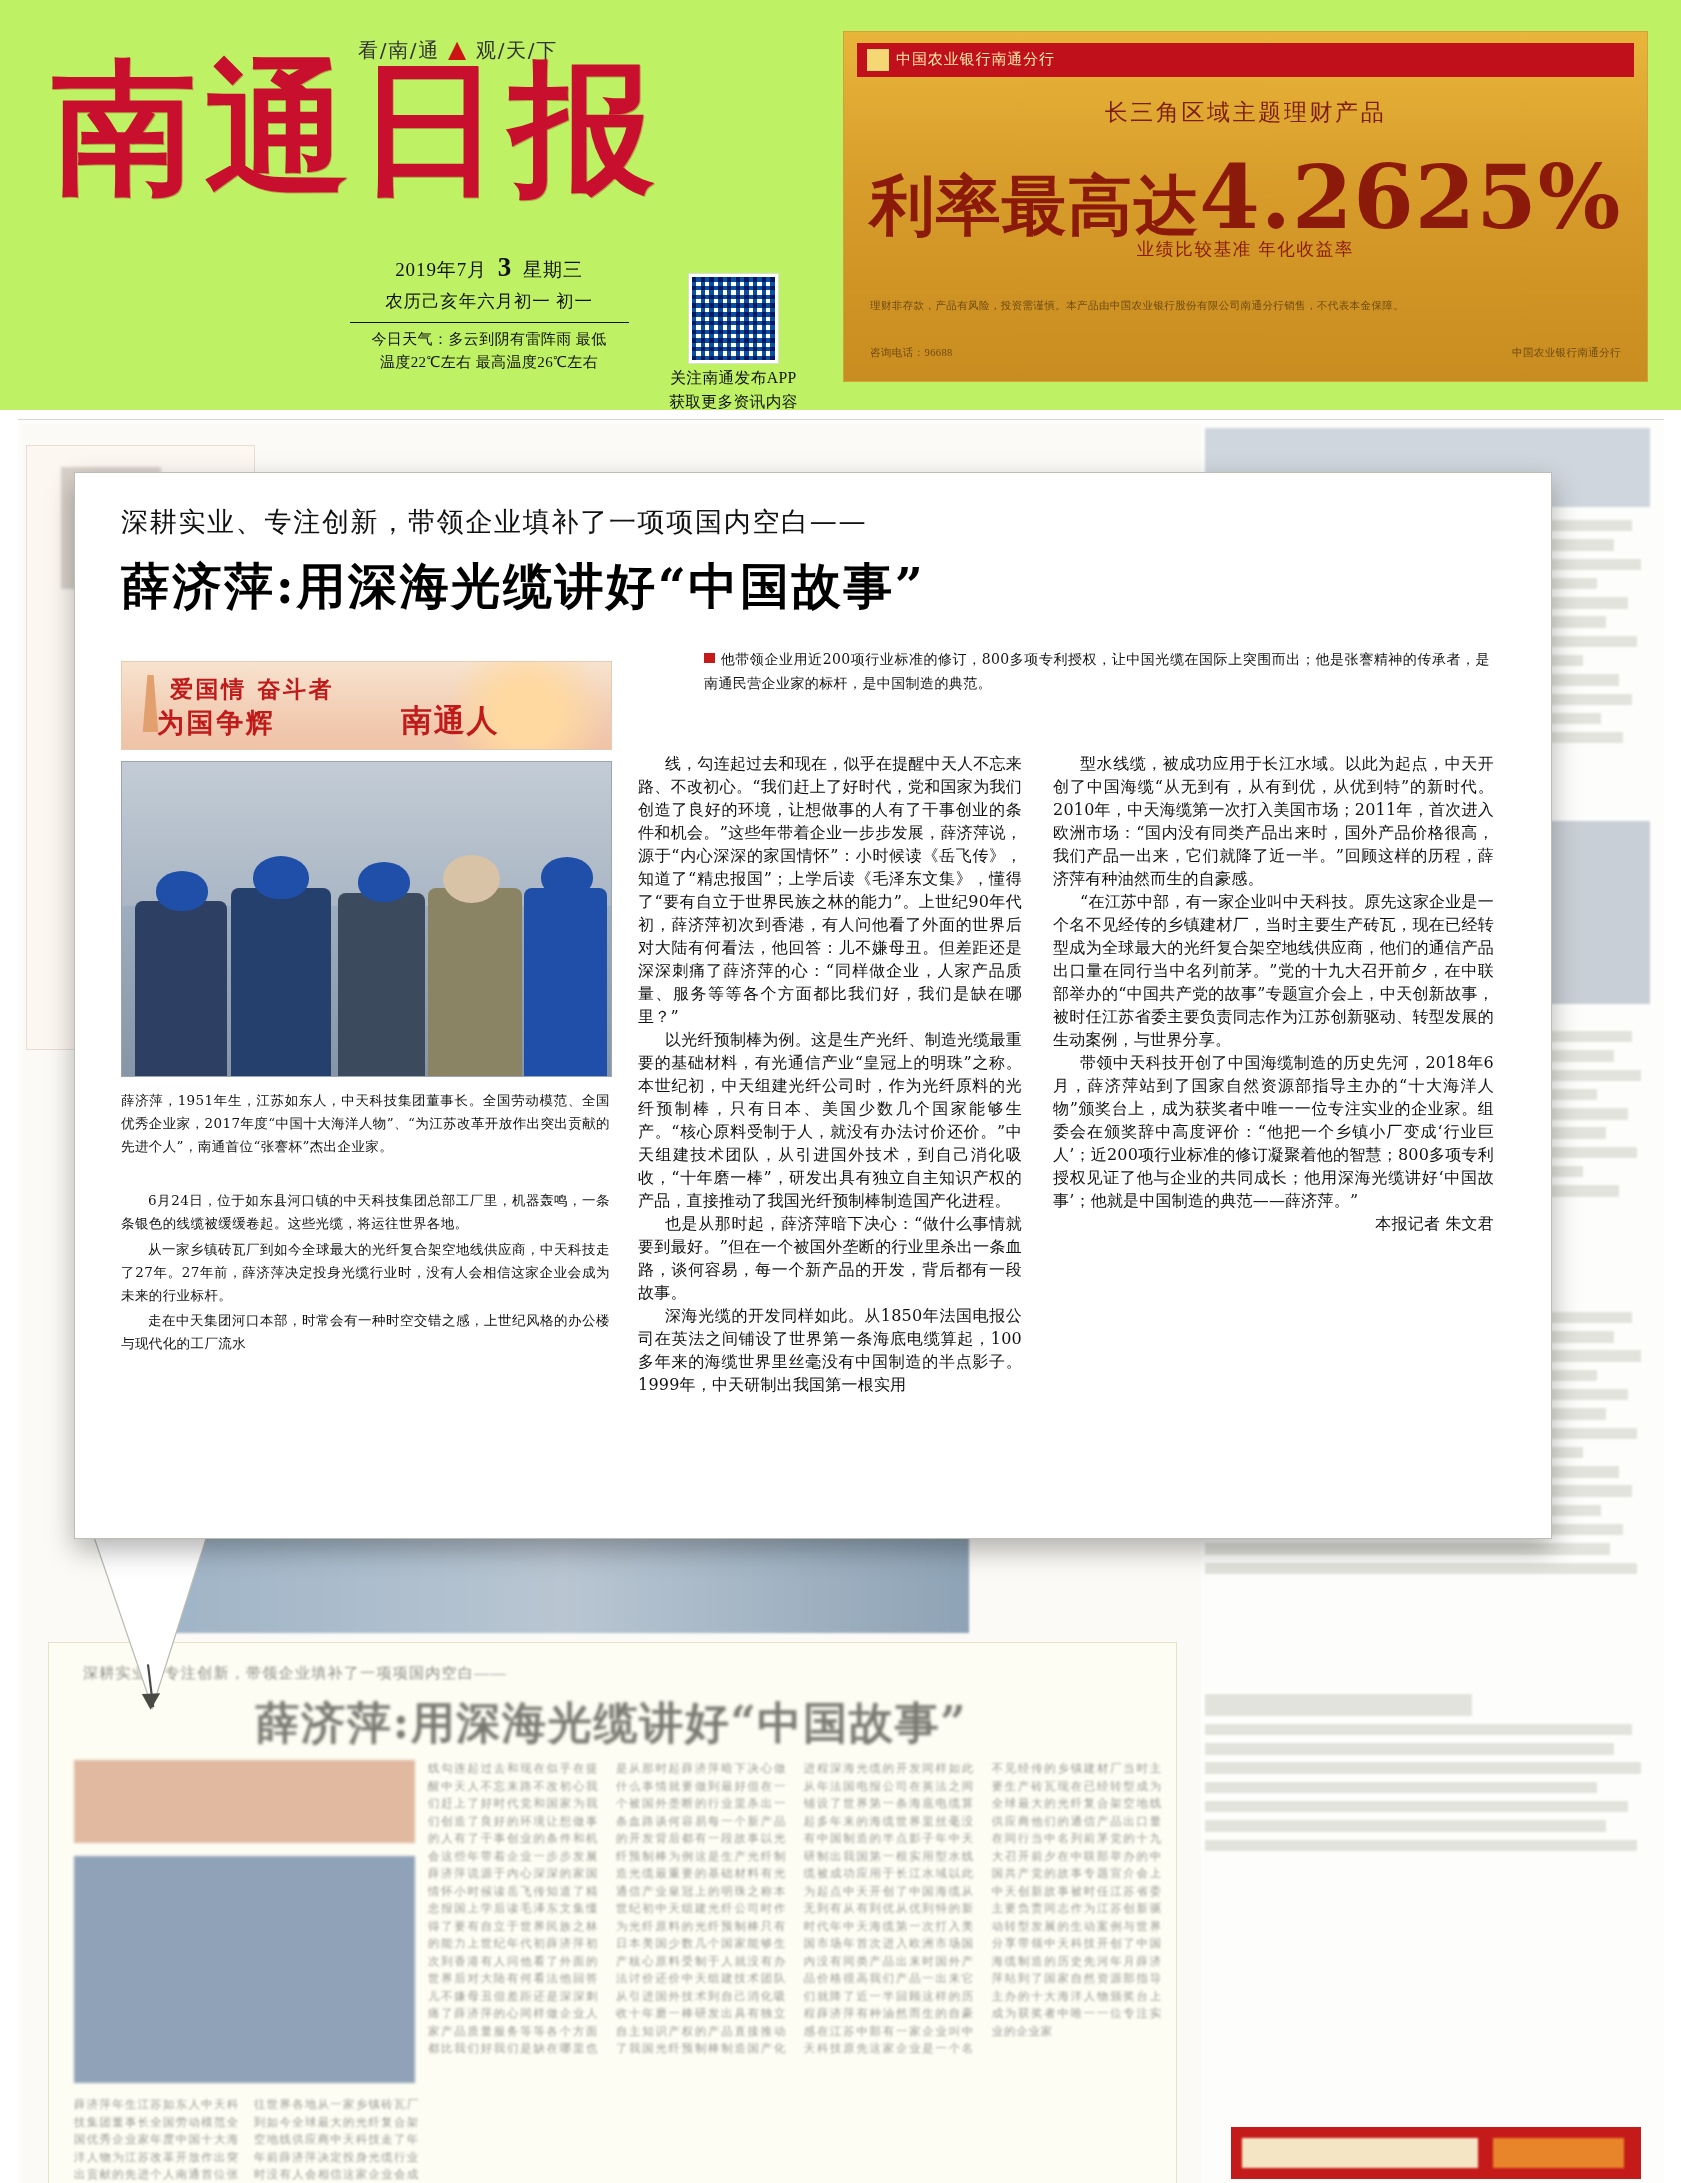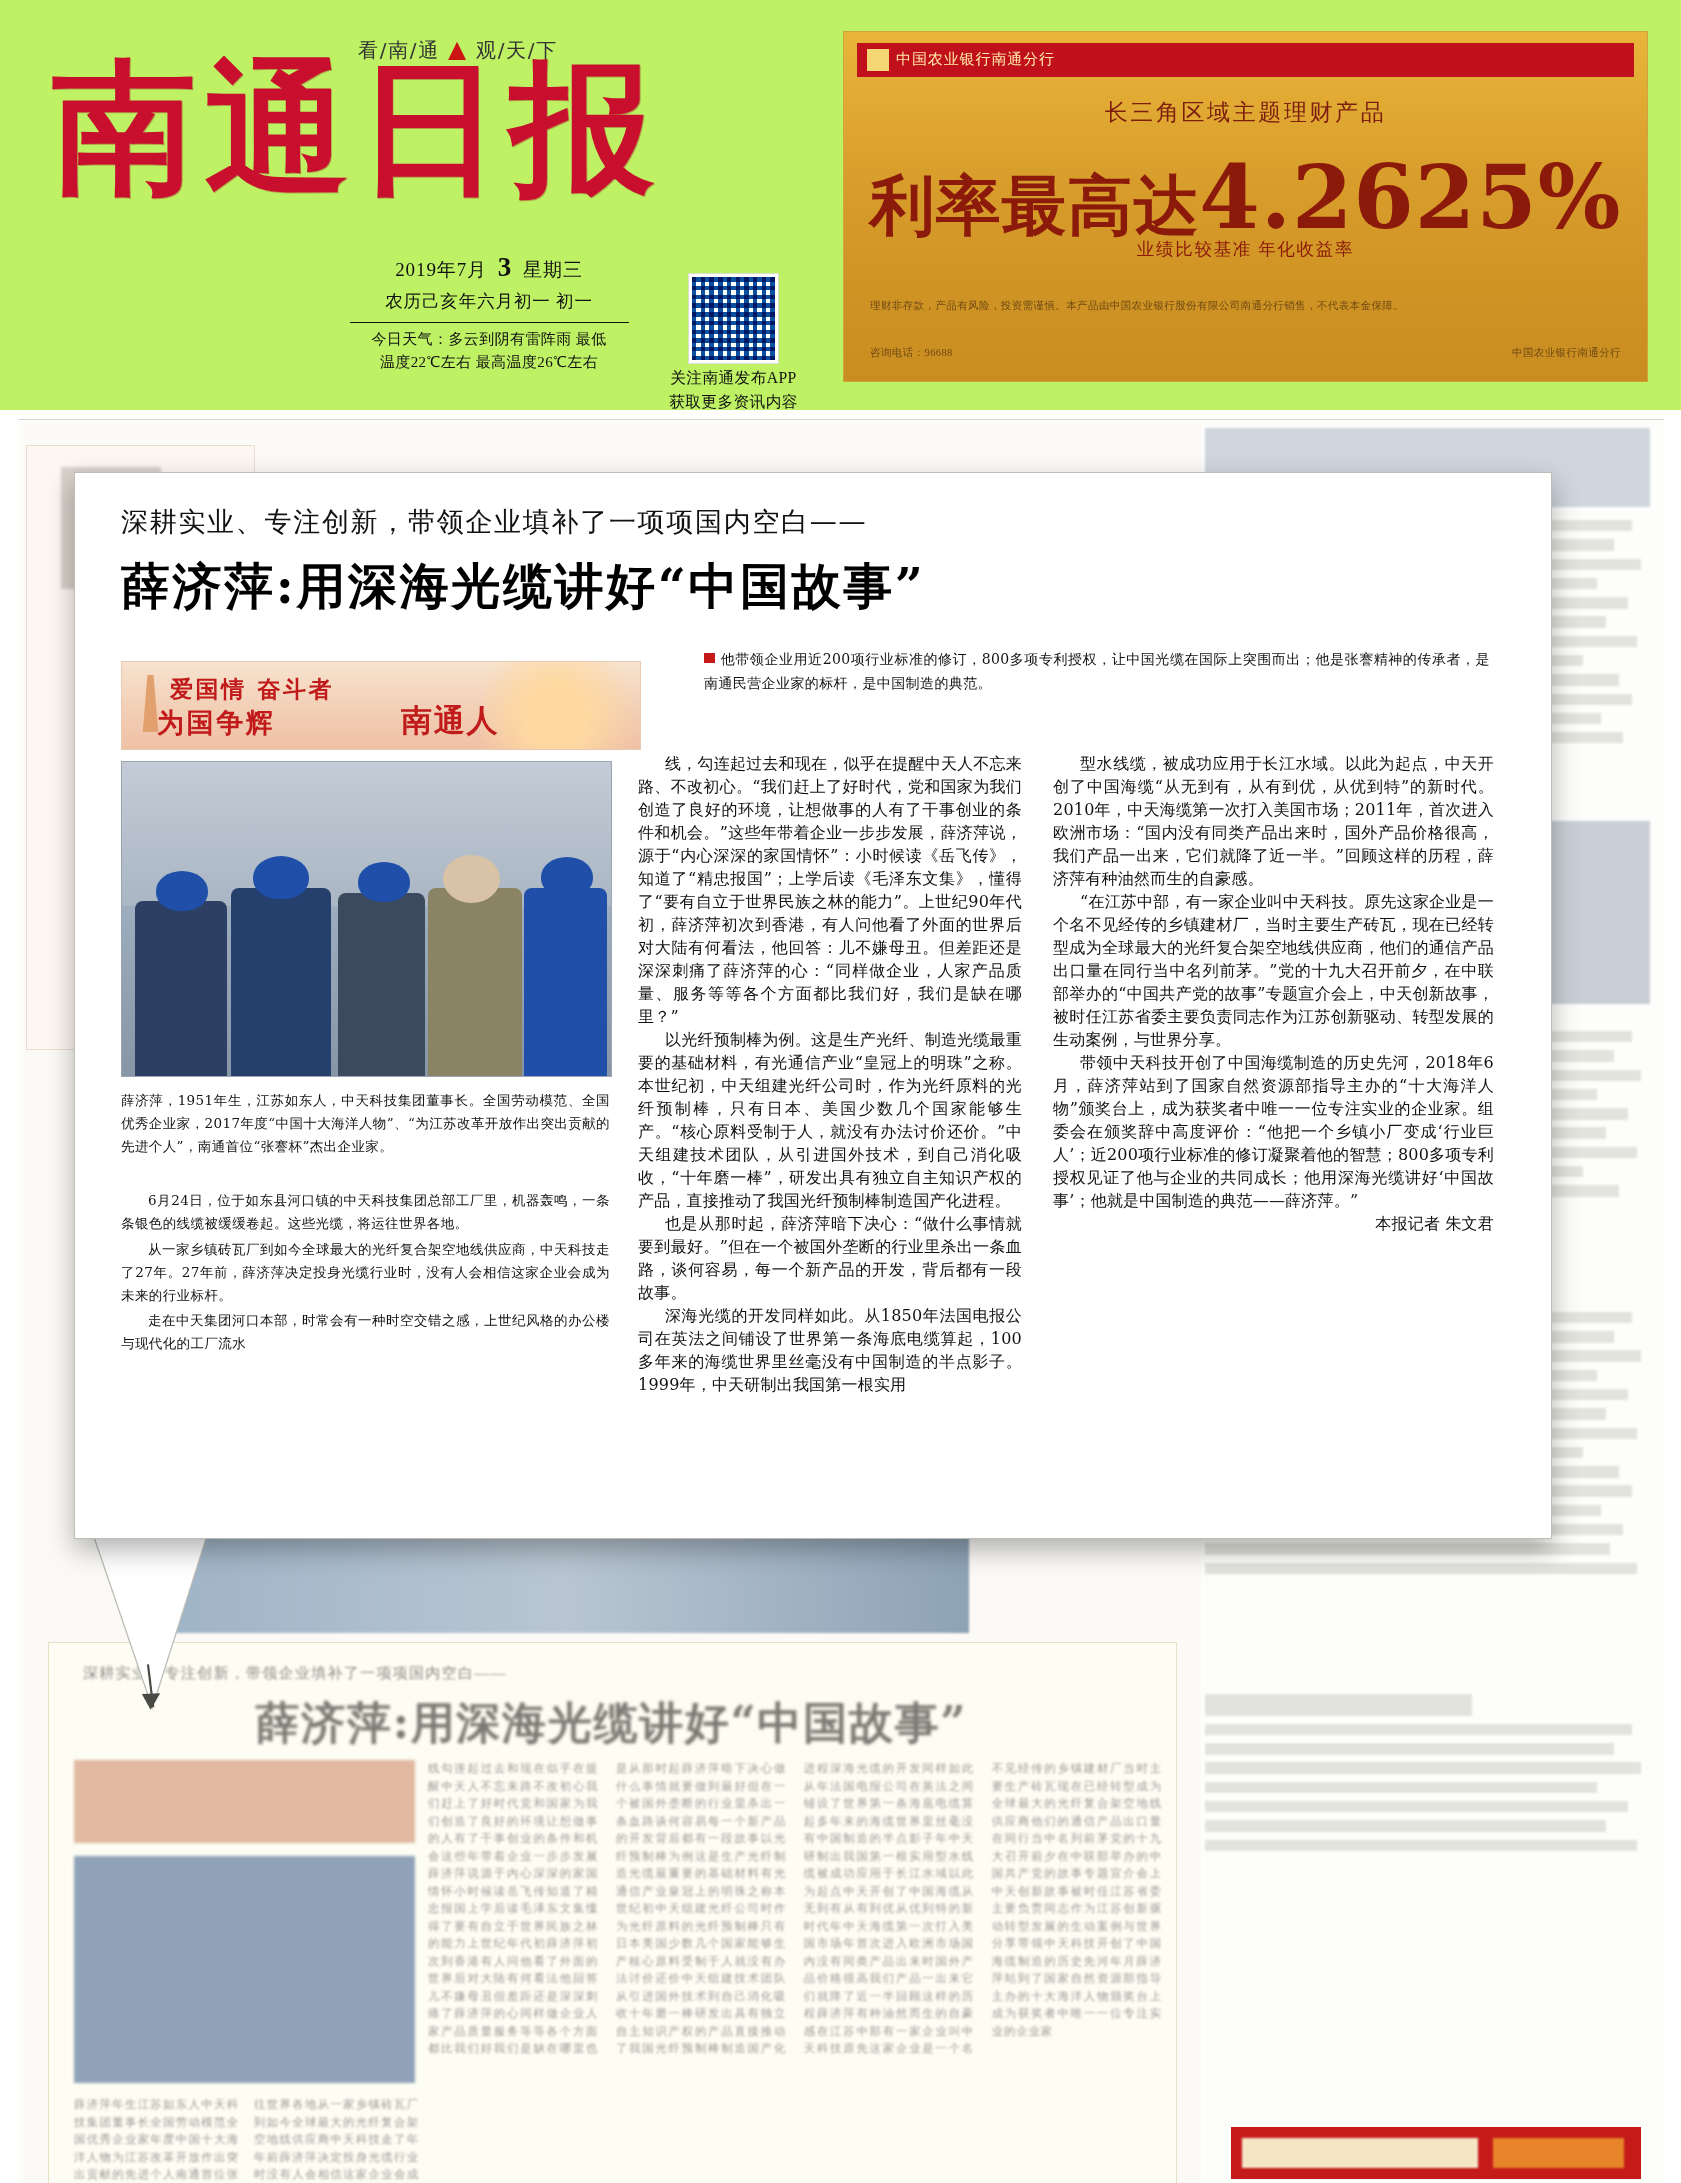--- a/index.html
+++ b/index.html
@@ -250,21 +250,20 @@
   .art-summary .sq{
     display:inline-block; width:10.5px;height:10.5px;background:#c51a1a;
     margin-right:6.1px; vertical-align:0.9px;
   }
 
   .img-banner{
     position:absolute; left:111px; top:668px; width:463px; height:83px;
     background:linear-gradient(180deg,#f7e3cf 0%, #f2cdb3 60%, #efc2a6 100%);
     overflow:hidden;
     border:0.4px solid #e8c9b2;
-    padding-left:29px;
   }
   .img-banner .b1{
     position:absolute; left:48px; top:12.2px; font-size:23px; color:#c01a1a;
     font-weight:bold; letter-spacing:2.6px; font-family:"DejaVu Serif",serif;
   }
   .img-banner .b2{
     position:absolute; left:35px; top:43px; font-size:27px; color:#c01a1a;
     font-weight:bold; letter-spacing:2.6px; font-family:"DejaVu Serif",serif;
   }
   .img-banner .b3{

